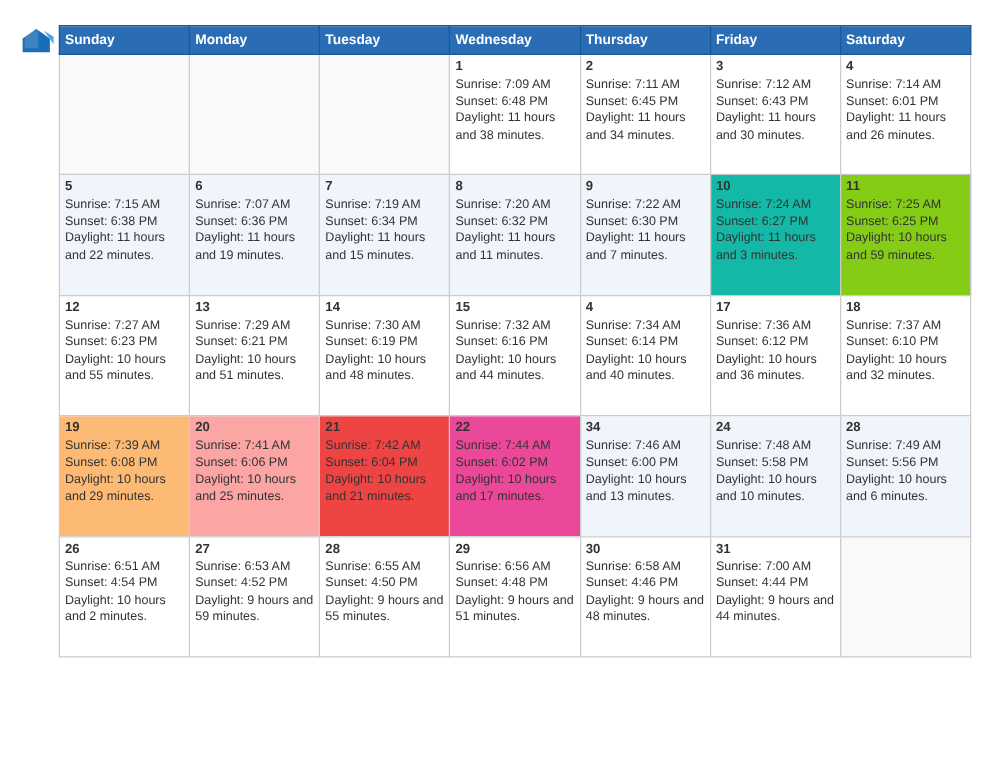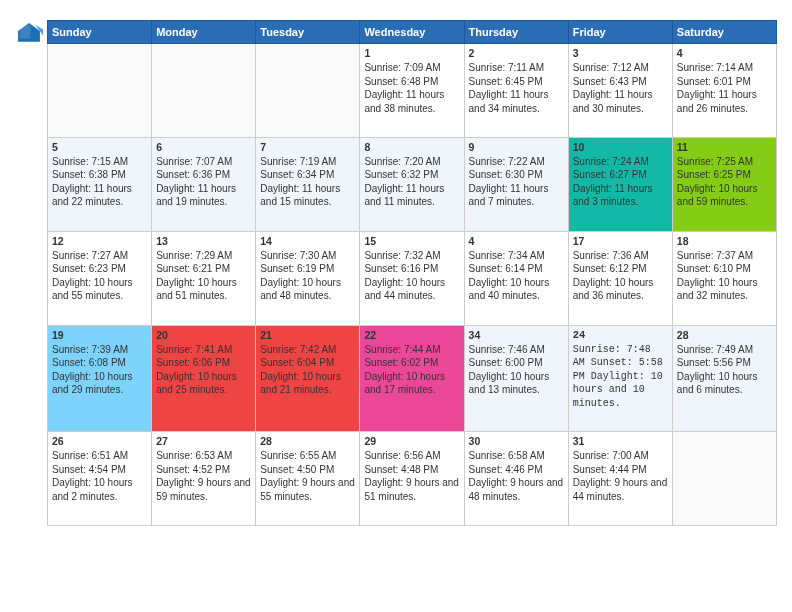--- a/index.html
+++ b/index.html
@@ -261,28 +261,28 @@
           </td>
           <td>
             <span class="day-num">18</span>
             <div class="day-info">Sunrise: 7:37 AM
 Sunset: 6:10 PM
 Daylight: 10 hours
 and 32 minutes.</div>
           </td>
         </tr>
         <tr>
-          <td style="background: #7dd3fc;">
+          <td style="background: #fdba74;">
             <span class="day-num">19</span>
             <div class="day-info">Sunrise: 7:39 AM
 Sunset: 6:08 PM
 Daylight: 10 hours
 and 29 minutes.</div>
           </td>
-          <td style="background: #ef4444;">
+          <td style="background: #fca5a5;">
             <span class="day-num">20</span>
             <div class="day-info">Sunrise: 7:41 AM
 Sunset: 6:06 PM
 Daylight: 10 hours
 and 25 minutes.</div>
           </td>
           <td style="background: #ef4444;">
             <span class="day-num">21</span>
             <div class="day-info">Sunrise: 7:42 AM
 Sunset: 6:04 PM
@@ -296,21 +296,21 @@
 Daylight: 10 hours
 and 17 minutes.</div>
           </td>
           <td style="background: rgb(240, 245, 251);">
             <span class="day-num">34</span>
             <div class="day-info">Sunrise: 7:46 AM
 Sunset: 6:00 PM
 Daylight: 10 hours
 and 13 minutes.</div>
           </td>
-          <td style="background: rgb(240, 245, 251); font-family: Liberation Mono, monospace;">
+          <td style="background: rgb(240, 245, 251);">
             <span class="day-num">24</span>
             <div class="day-info">Sunrise: 7:48 AM
 Sunset: 5:58 PM
 Daylight: 10 hours
 and 10 minutes.</div>
           </td>
           <td style="background: rgb(240, 245, 251);">
             <span class="day-num">28</span>
             <div class="day-info">Sunrise: 7:49 AM
 Sunset: 5:56 PM

